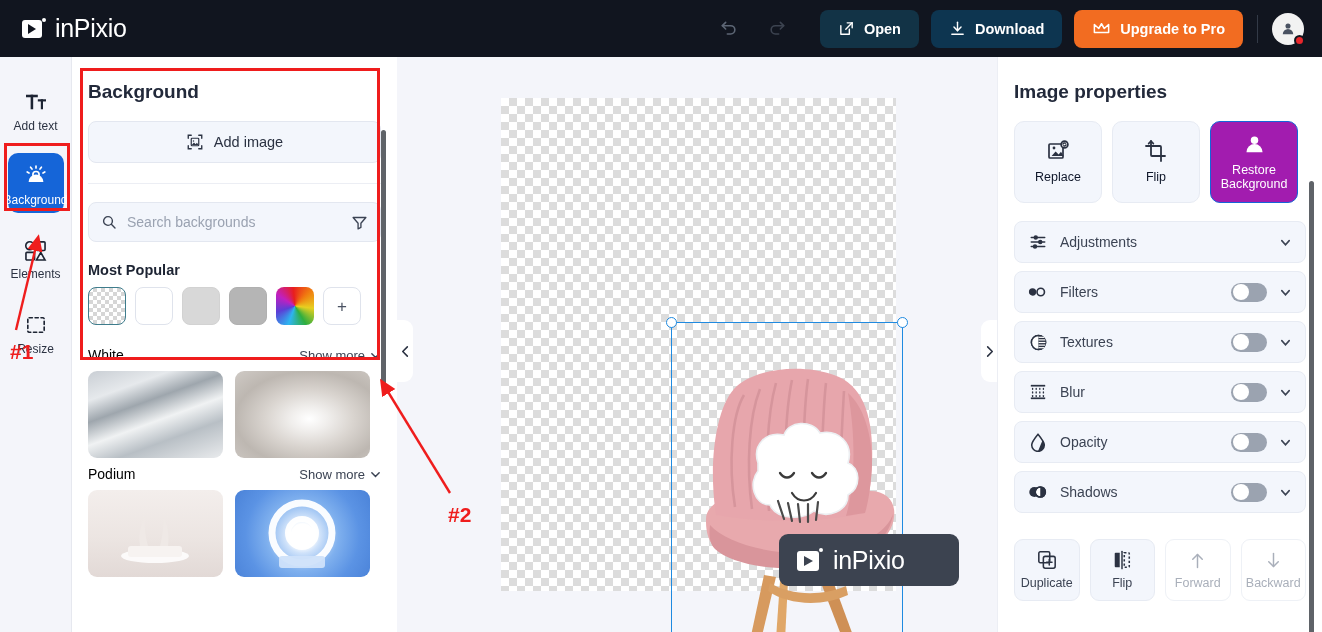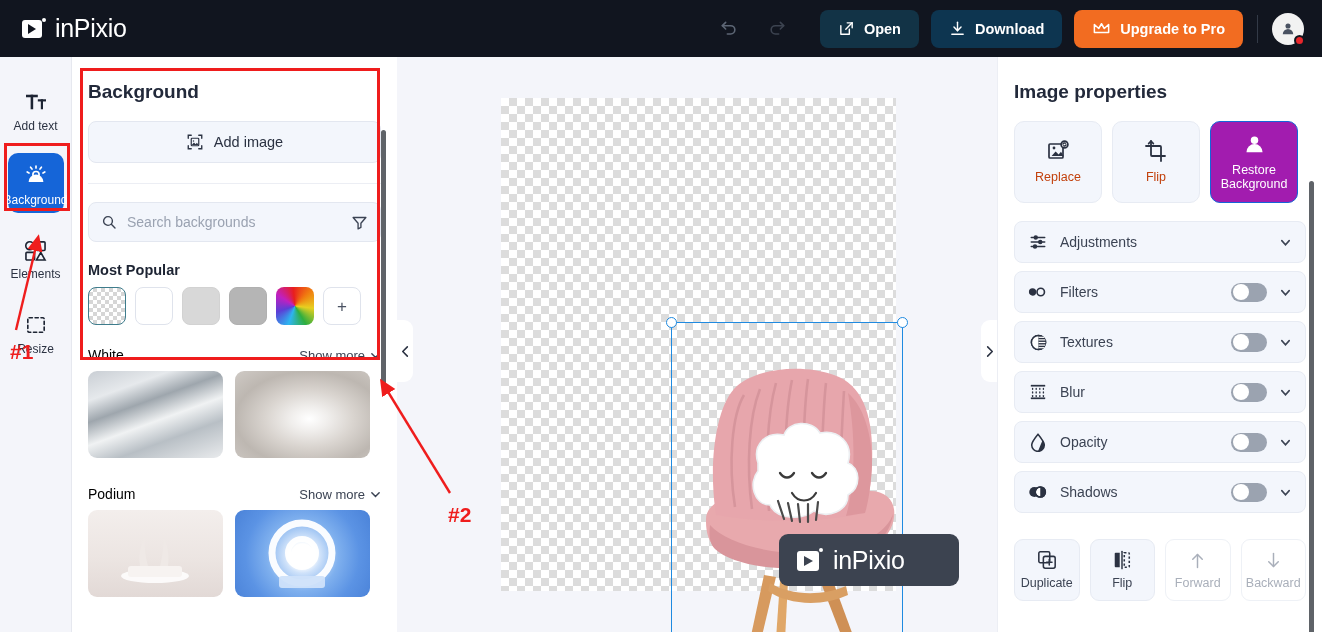--- a/index.html
+++ b/index.html
@@ -217,21 +217,21 @@
   .rightp {
     position: absolute; left: 997px; top: 57px; width: 325px; height: 575px;
     background: #ffffff; border-left: 1px solid #eceef4;
   }
   .rp-title { font-size: 19px; font-weight: 700; color: #22293a; padding: 24px 0 18px 16px; }
   .rp-actions { display: flex; gap: 10px; padding: 0 16px; }
   .act {
     width: 88px; height: 82px; border-radius: 10px; background: #f3f6fc;
     border: 1px solid #e7ebf3; display: flex; flex-direction: column;
     align-items: center; justify-content: center; gap: 7px; cursor: pointer;
-    font-size: 12.5px; color: #c2410c; text-align: center; line-height: 1.15;
+    font-size: 12.5px; color: #0f172a; text-align: center; line-height: 1.15;
   }
   .act.primary { background: #a21caf; border-color: #1565d8; color: #ffffff; }
   .rows { padding: 18px 16px 8px 16px; display: flex; flex-direction: column; gap: 8px; }
   .row {
     height: 42px; border-radius: 8px; background: #f3f6fc; border: 1px solid #e7ebf3;
     display: flex; align-items: center; padding: 0 13px; gap: 12px; cursor: pointer;
   }
   .row .rico { width: 20px; display: flex; align-items: center; justify-content: center; color: #2b3242; }
   .row .rlabel { flex: 1; font-size: 14px; color: #3b4353; }
   .toggle { width: 36px; height: 19px; border-radius: 10px; background: #9ba3b0; position: relative; }
@@ -434,21 +434,21 @@
                 <polyline points="2,4 6,8.2 10,4"></polyline>
               </svg>
           </span>
         </span>
       </div>
       <div class="thumbs">
         <div class="thumb th-dunes"></div>
         <div class="thumb th-arches"></div>
       </div>
 
-      <div class="cat-head" style="margin-top:28px;justify-content:space-between;">
+      <div class="cat-head" style="margin-top:8px;justify-content:space-between;">
         <span class="cat-name">Podium</span>
         <span class="show-more">
           <span>Show more</span>
           <span style="display:flex;">
             <svg width="11" height="11" viewBox="0 0 12 12" fill="none" stroke="#3b4353" stroke-width="1.6" stroke-linecap="round">
                 <polyline points="2,4 6,8.2 10,4"></polyline>
               </svg>
           </span>
         </span>
       </div>

